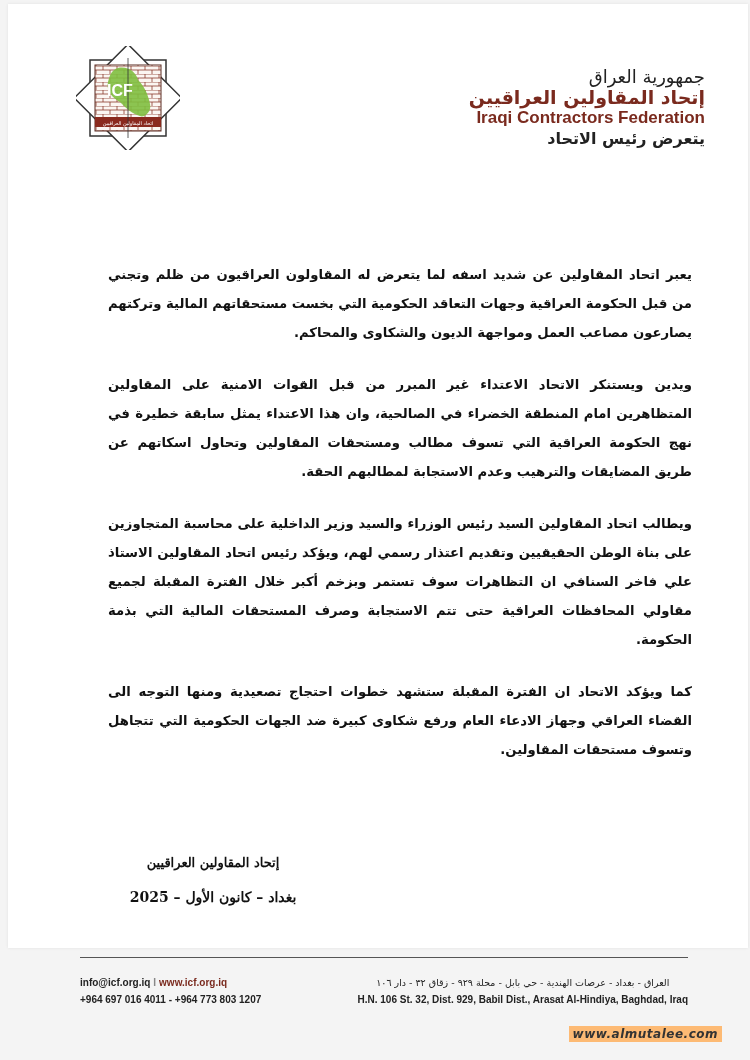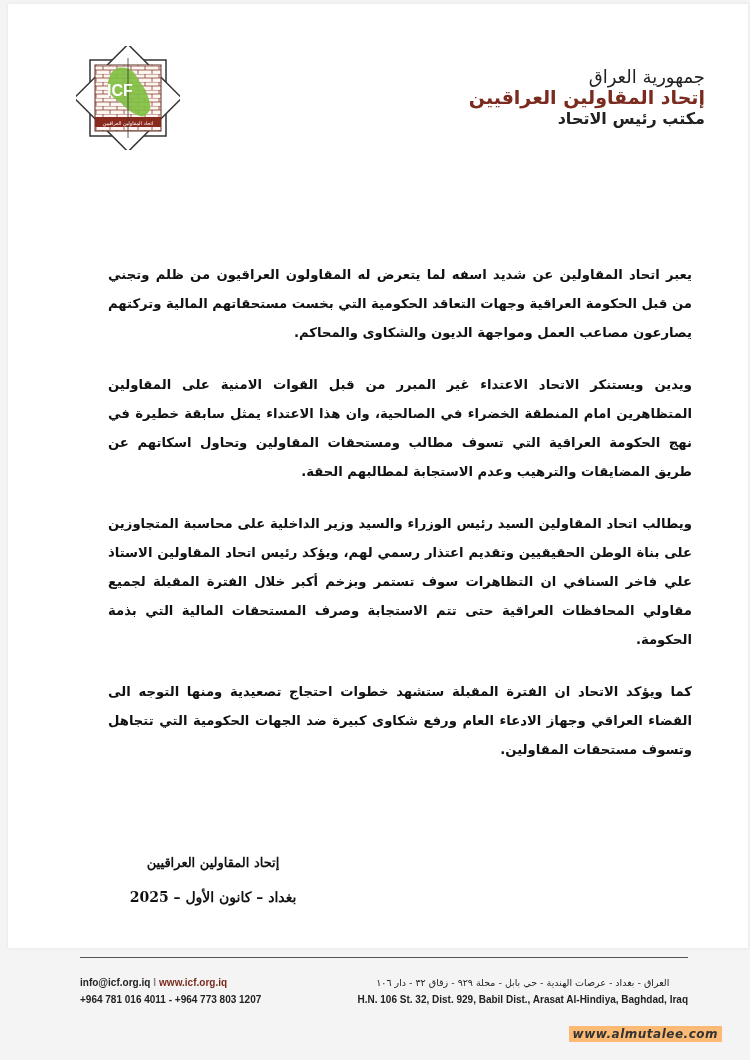--- a/index.html
+++ b/index.html
@@ -80,21 +80,22 @@
         <line x1="0" y1="-40" x2="0" y2="40" stroke="#333" stroke-width="0.8"></line>
       </g>
       <text x="44" y="50" font-family="Liberation Sans, sans-serif" font-weight="bold" font-size="16" fill="#ffffff" text-anchor="middle">ICF</text>
       <text x="52" y="79" font-family="DejaVu Sans, sans-serif" font-size="5" fill="#ffffff" text-anchor="middle" direction="rtl">اتحاد المقاولين العراقيين</text>
     </svg>
   </div>
 
   <div class="header-text">
     <div class="h-country">جمهورية العراق</div>
     <div class="h-arabic">إتحاد المقاولين العراقيين</div>
-    <div class="h-office">مكتب رئيس الاتحاد</div>
+    <div class="h-english">Iraqi Contractors Federation</div>
+    <div class="h-office">يتعرض رئيس الاتحاد</div>
   </div>
 
 
   <div class="body-text">
     <p>يعبر اتحاد المقاولين عن شديد اسفه لما يتعرض له المقاولون العراقيون من ظلم وتجني من قبل الحكومة العراقية وجهات التعاقد الحكومية التي بخست مستحقاتهم المالية وتركتهم يصارعون مصاعب العمل ومواجهة الديون والشكاوى والمحاكم.</p>
     <p>ويدين ويستنكر الاتحاد الاعتداء غير المبرر من قبل القوات الامنية على المقاولين المتظاهرين امام المنطقة الخضراء في الصالحية، وان هذا الاعتداء يمثل سابقة خطيرة في نهج الحكومة العراقية التي تسوف مطالب ومستحقات المقاولين وتحاول اسكاتهم عن طريق المضايقات والترهيب وعدم الاستجابة لمطالبهم الحقة.</p>
     <p>ويطالب اتحاد المقاولين السيد رئيس الوزراء والسيد وزير الداخلية على محاسبة المتجاوزين على بناة الوطن الحقيقيين وتقديم اعتذار رسمي لهم، ويؤكد رئيس اتحاد المقاولين الاستاذ علي فاخر السنافي ان التظاهرات سوف تستمر وبزخم أكبر خلال الفترة المقبلة لجميع مقاولي المحافظات العراقية حتى تتم الاستجابة وصرف المستحقات المالية التي بذمة الحكومة.</p>
     <p>كما ويؤكد الاتحاد ان الفترة المقبلة ستشهد خطوات احتجاج تصعيدية ومنها التوجه الى القضاء العراقي وجهاز الادعاء العام ورفع شكاوى كبيرة ضد الجهات الحكومية التي تتجاهل وتسوف مستحقات المقاولين.</p>
   </div>
 
@@ -102,21 +103,21 @@
     <div>إتحاد المقاولين العراقيين</div>
     <div class="sig-date">بغداد – كانون الأول – 2025</div>
   </div>
 
   <div class="footer-line"></div>
 
   <div class="footer-left">
     <div>
       <span>info@icf.org.iq</span><span class="sep">I</span><span class="web">www.icf.org.iq</span>
     </div>
-    <div>+964 781 016 4011 - +964 773 803 1207</div>
+    <div>+964 697 016 4011 - +964 773 803 1207</div>
   </div>
 
   <div class="footer-right">
     <div class="ar">العراق - بغداد - عرصات الهندية - حي بابل - محلة ٩٢٩ - زقاق ٣٢ - دار ١٠٦</div>
     <div class="en">H.N. 106 St. 32, Dist. 929, Babil Dist., Arasat Al-Hindiya, Baghdad, Iraq</div>
   </div>
 
 </div>
 
 <div class="watermark">www.almutalee.com</div>

